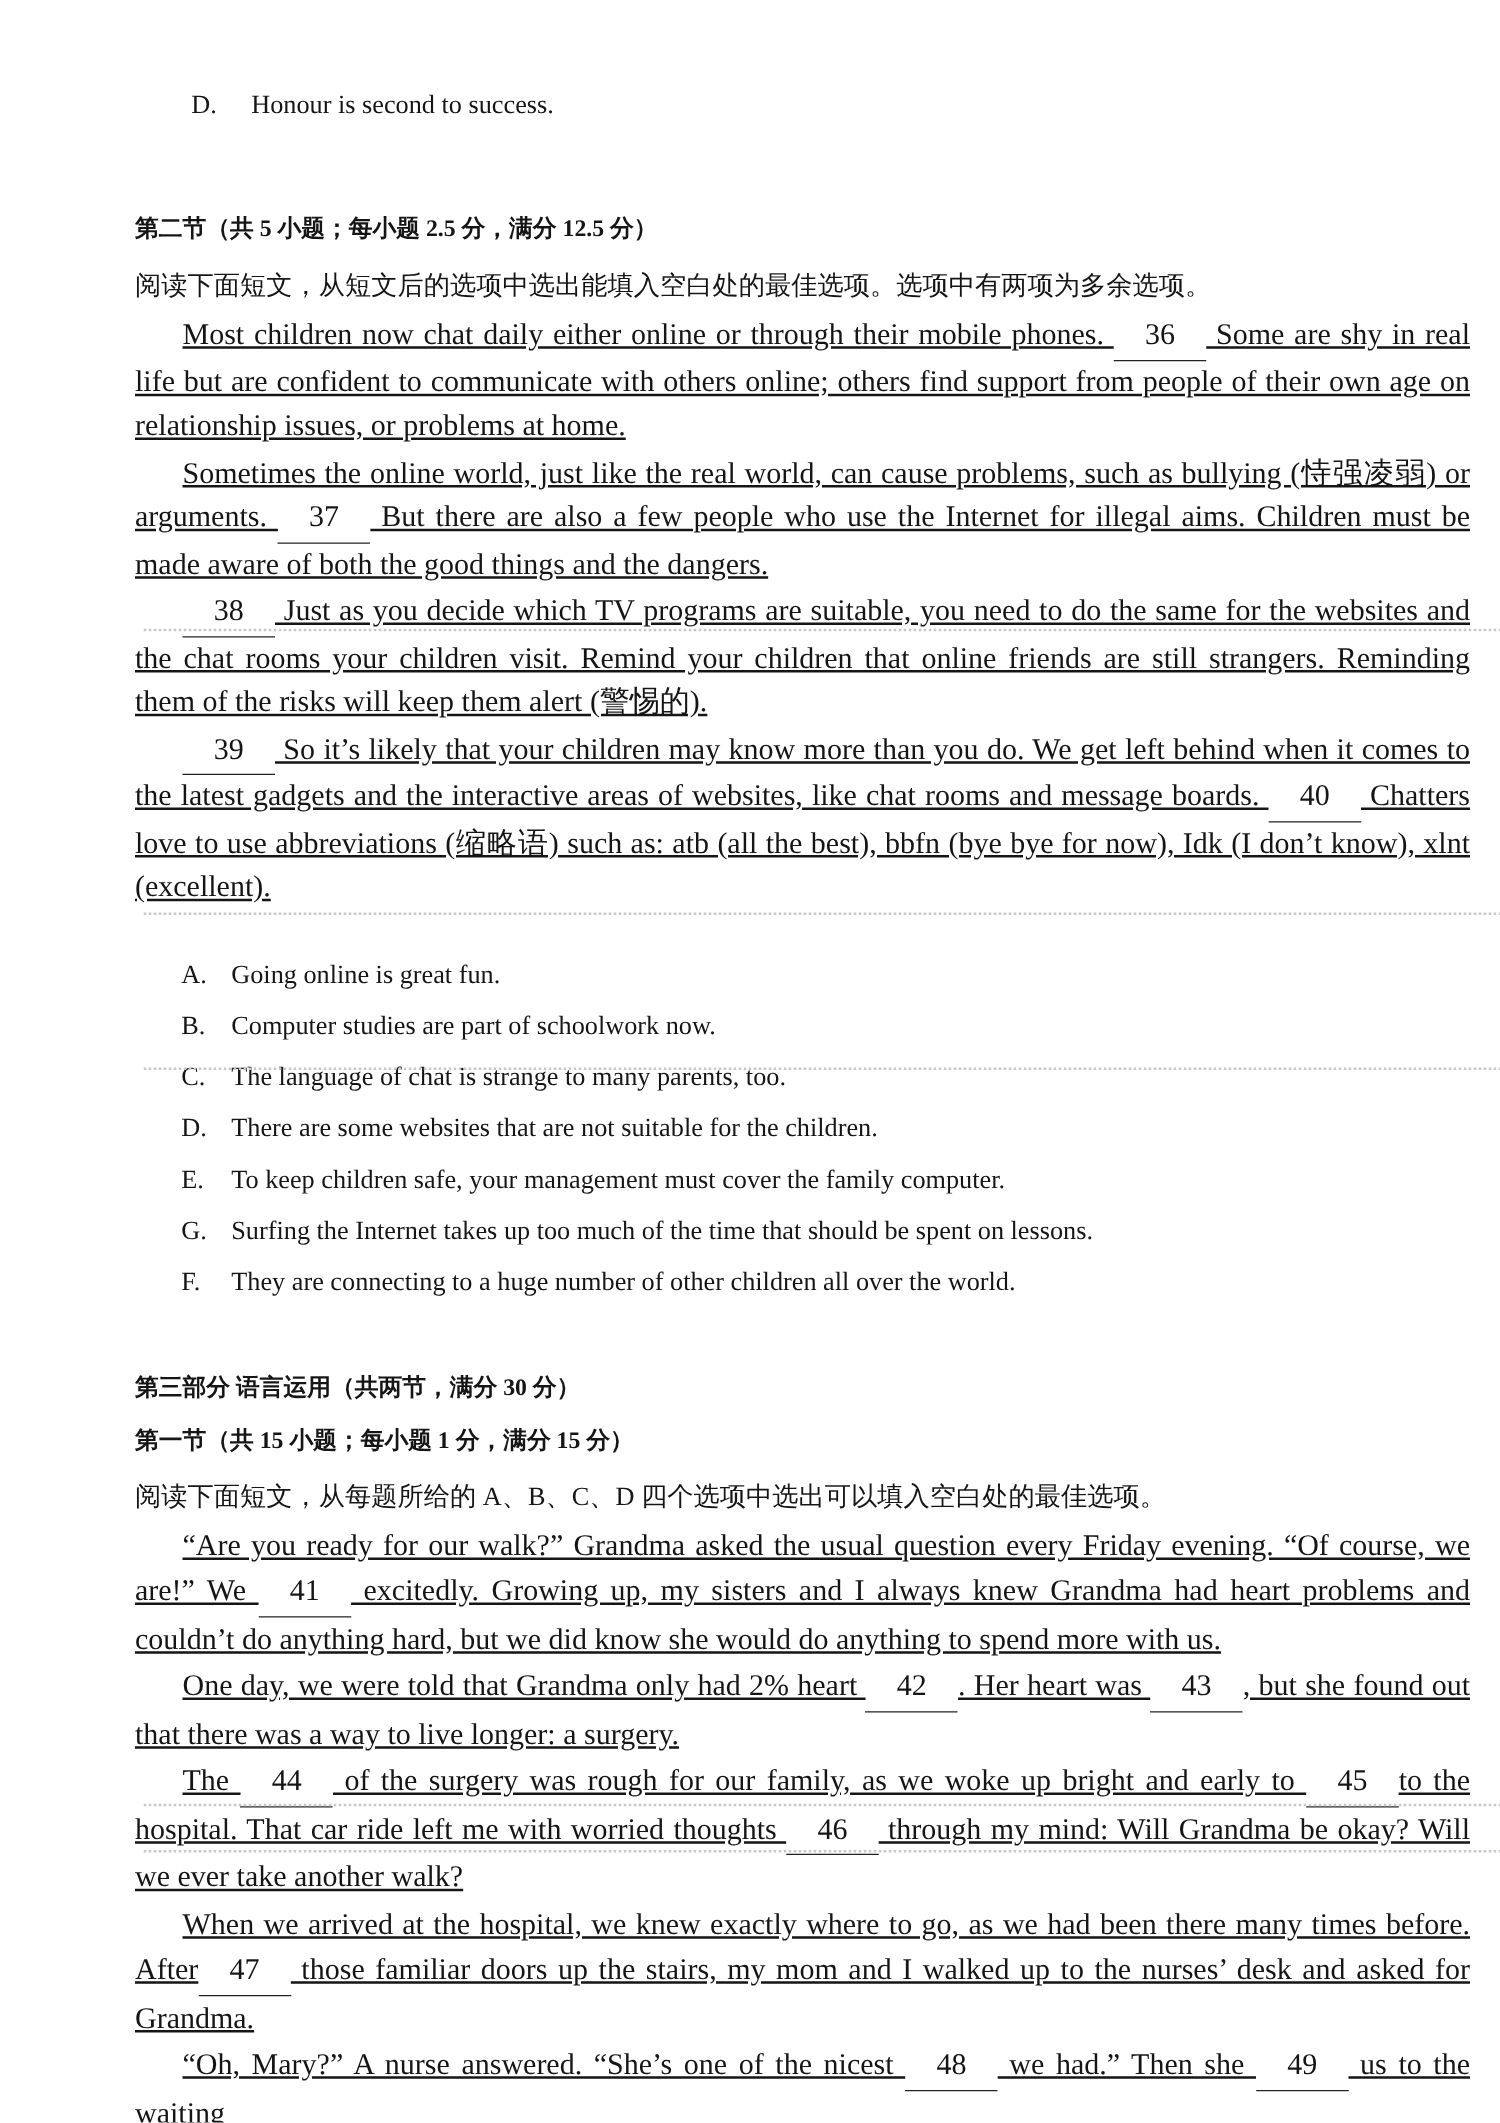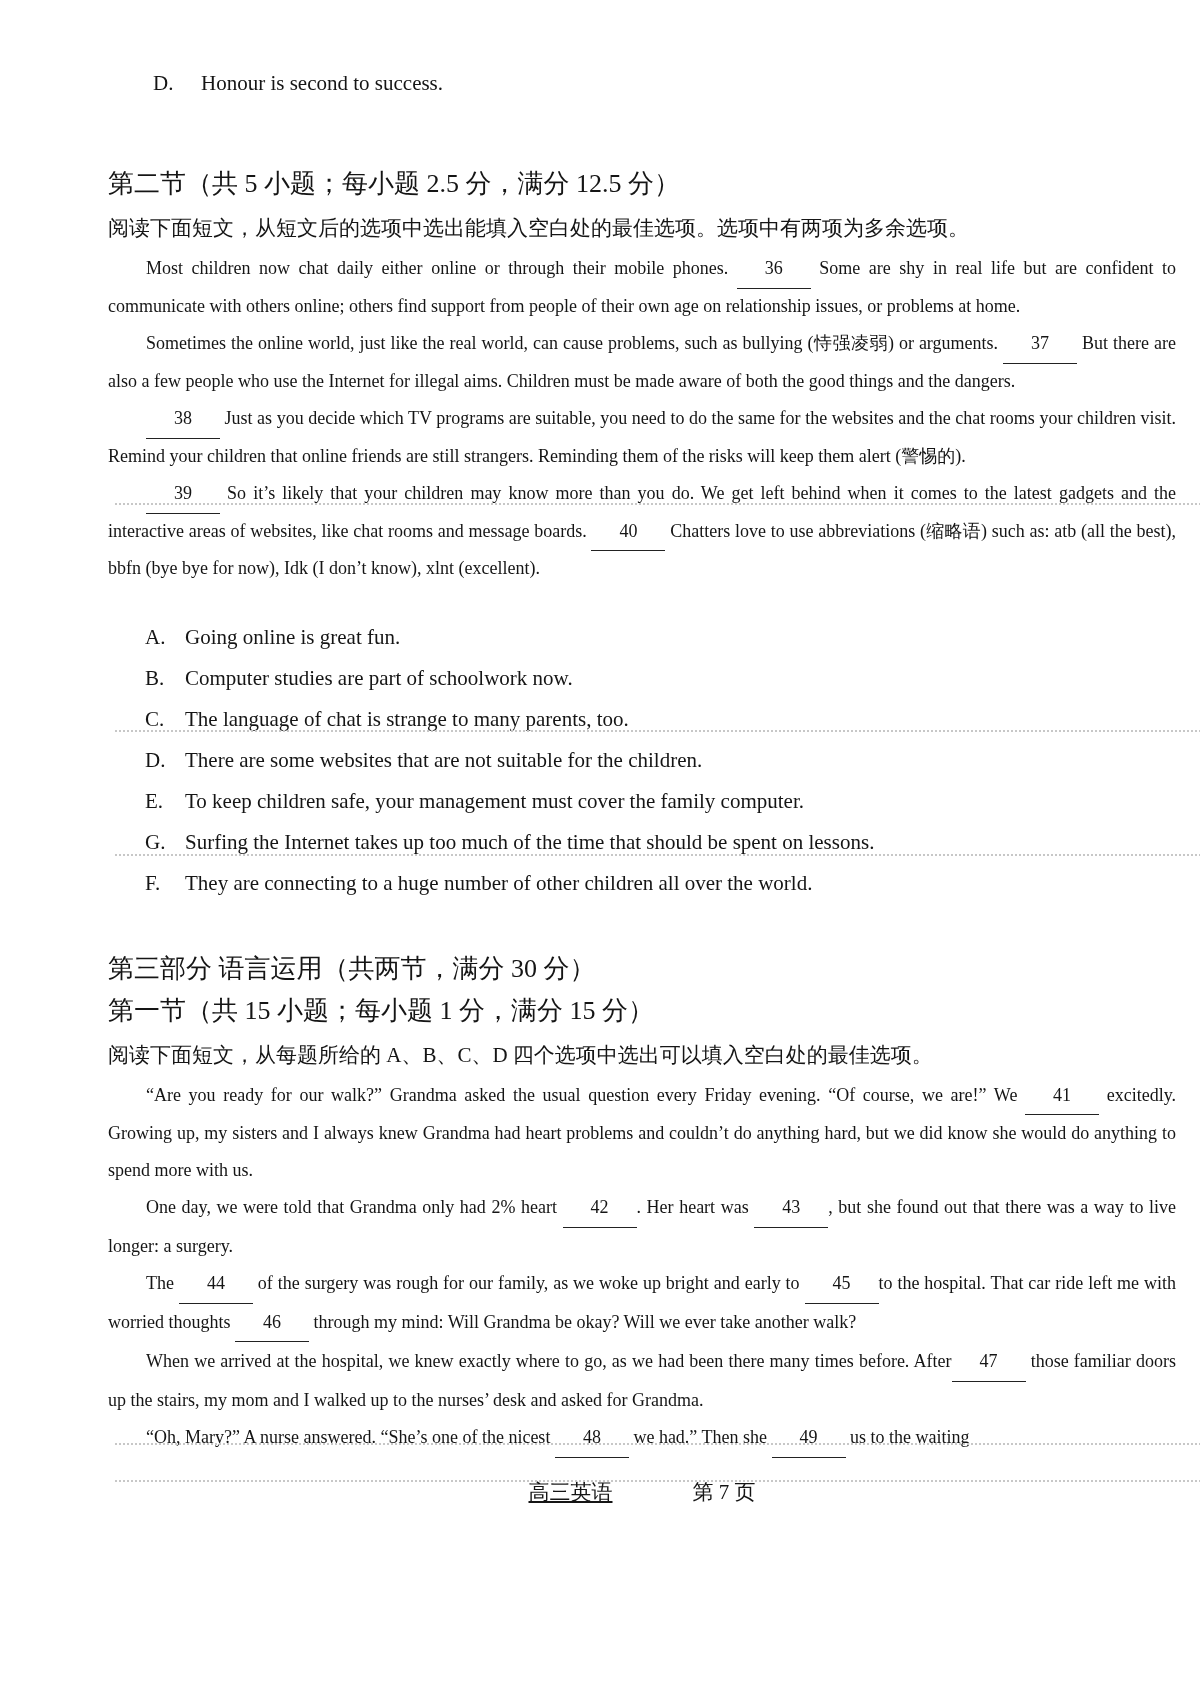--- a/index.html
+++ b/index.html
@@ -25,42 +25,43 @@
   .top-option {
     padding-top: 64px;
     padding-left: 45px;
     font-size: 21px;
     line-height: 38px;
   }
   .top-option .opt-label { display: inline-block; min-width: 48px; }
 
   
   .sec-heading {
-    font-size: 26px;
-    font-weight: normal;
+    font-size: 19px;
+    font-weight: bold;
     line-height: 42px;
     margin: 61px 0 0 0;
   }
   .sec-heading.tight { margin-top: 0; }
   .sec-heading.part3 { margin-top: 44px; }
 
   .instruction {
     font-size: 21px;
     line-height: 42px;
     margin: 2px 0 0 0;
   }
 
   
   .passage { margin: 0; }
   .passage p {
-    font-size: 18px;
+    font-size: 24px;
     line-height: 35.5px;
     margin: 2px 0;
     text-align: justify;
     text-indent: 38px;
+    text-decoration: underline;
   }
   .passage.cloze p {
     line-height: 36.5px;
     margin: 1px 0;
   }
 
   
   .blank {
     display: inline-block;
     min-width: 74px;

